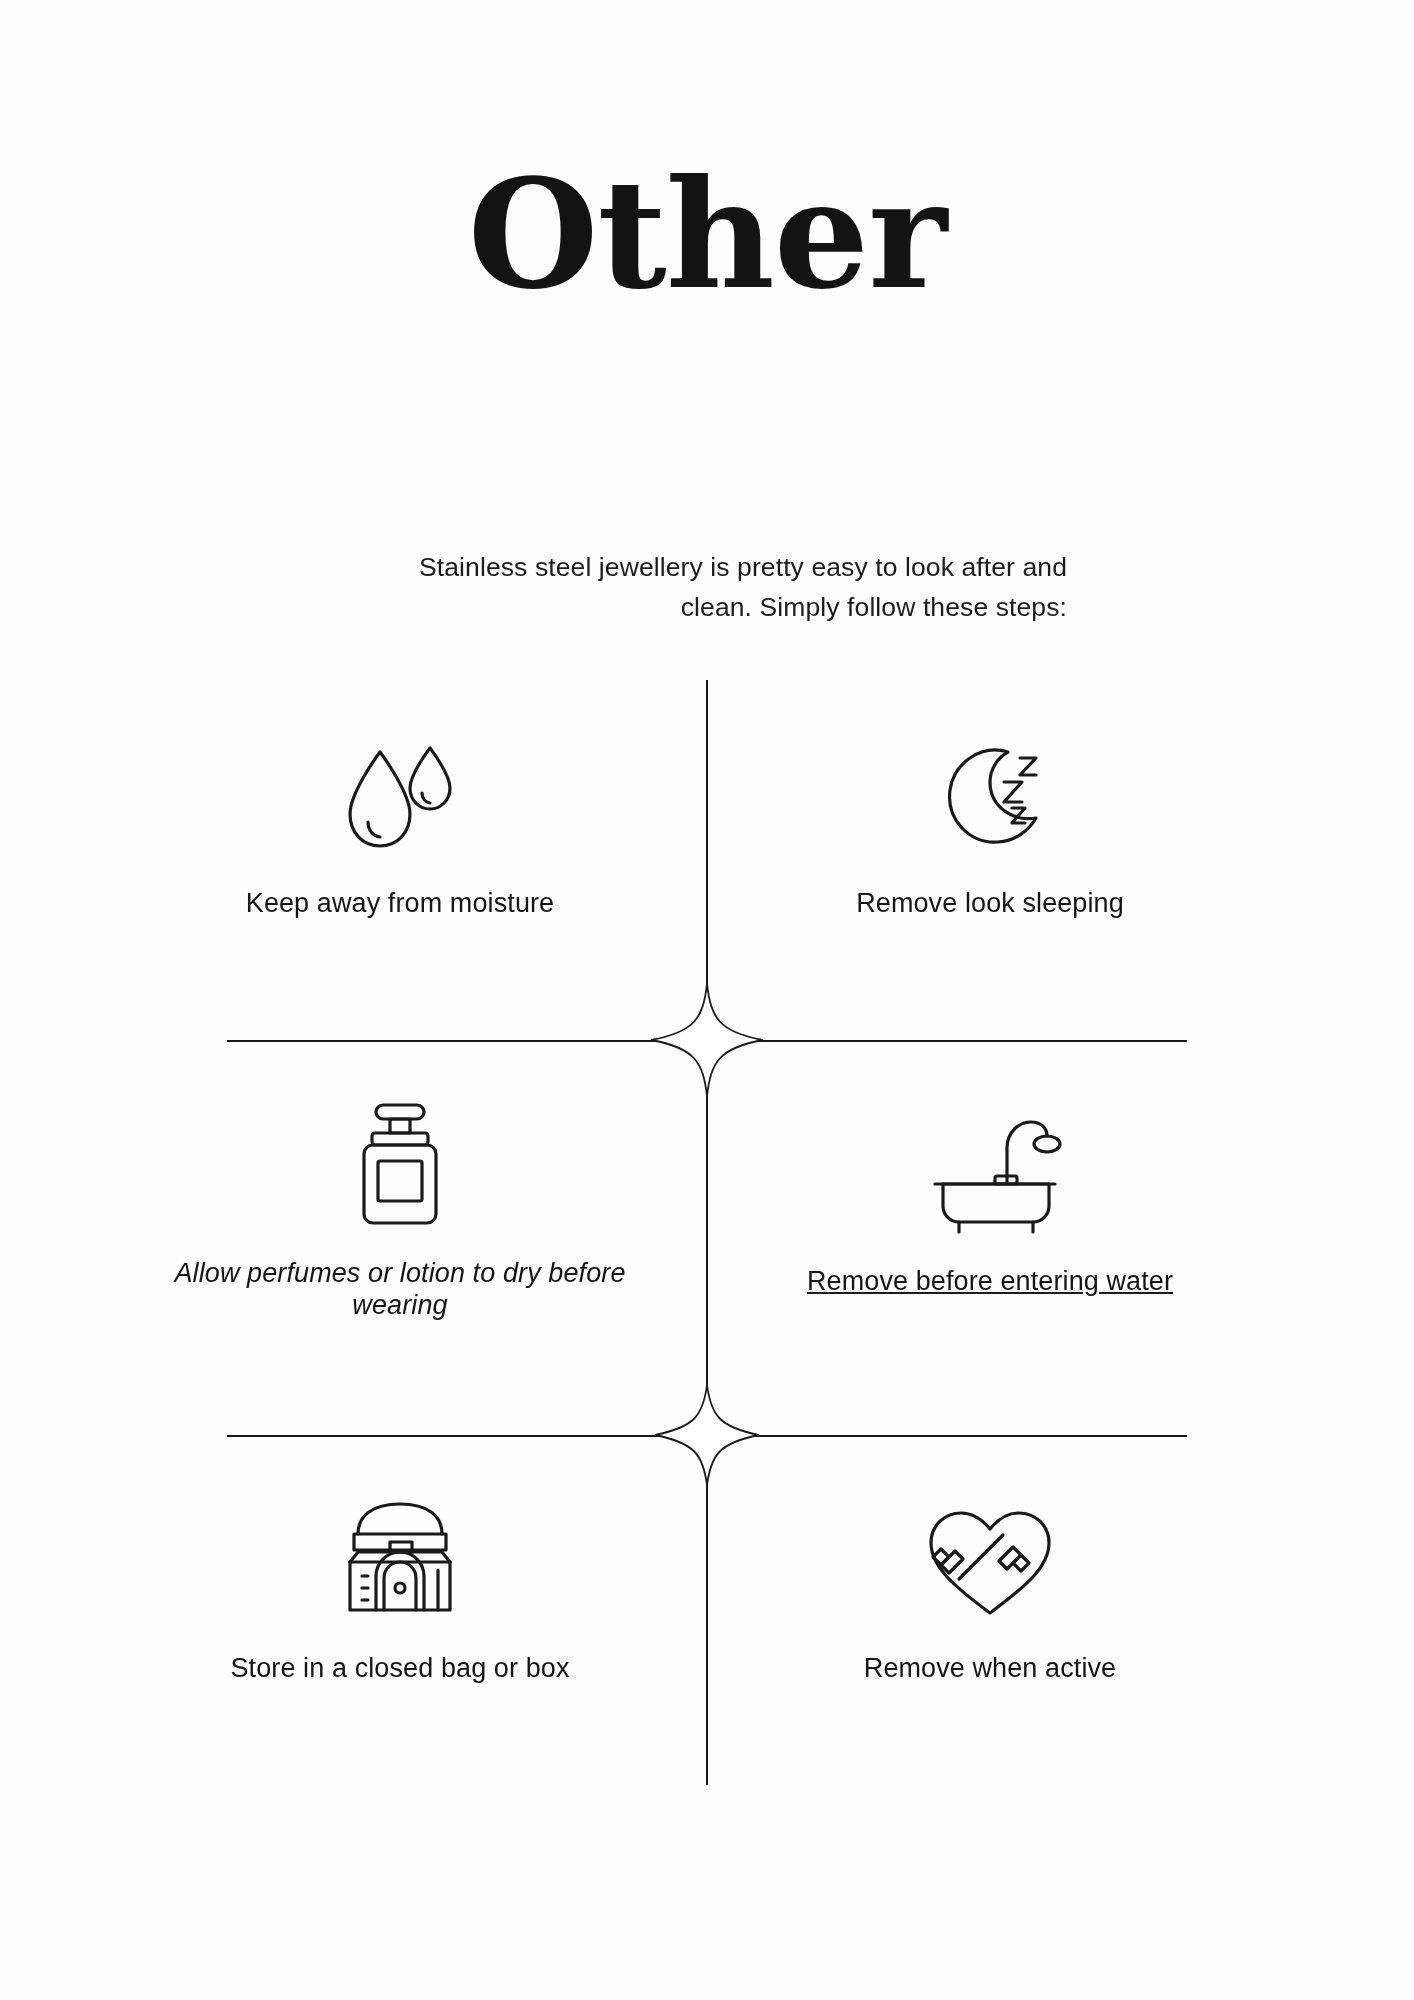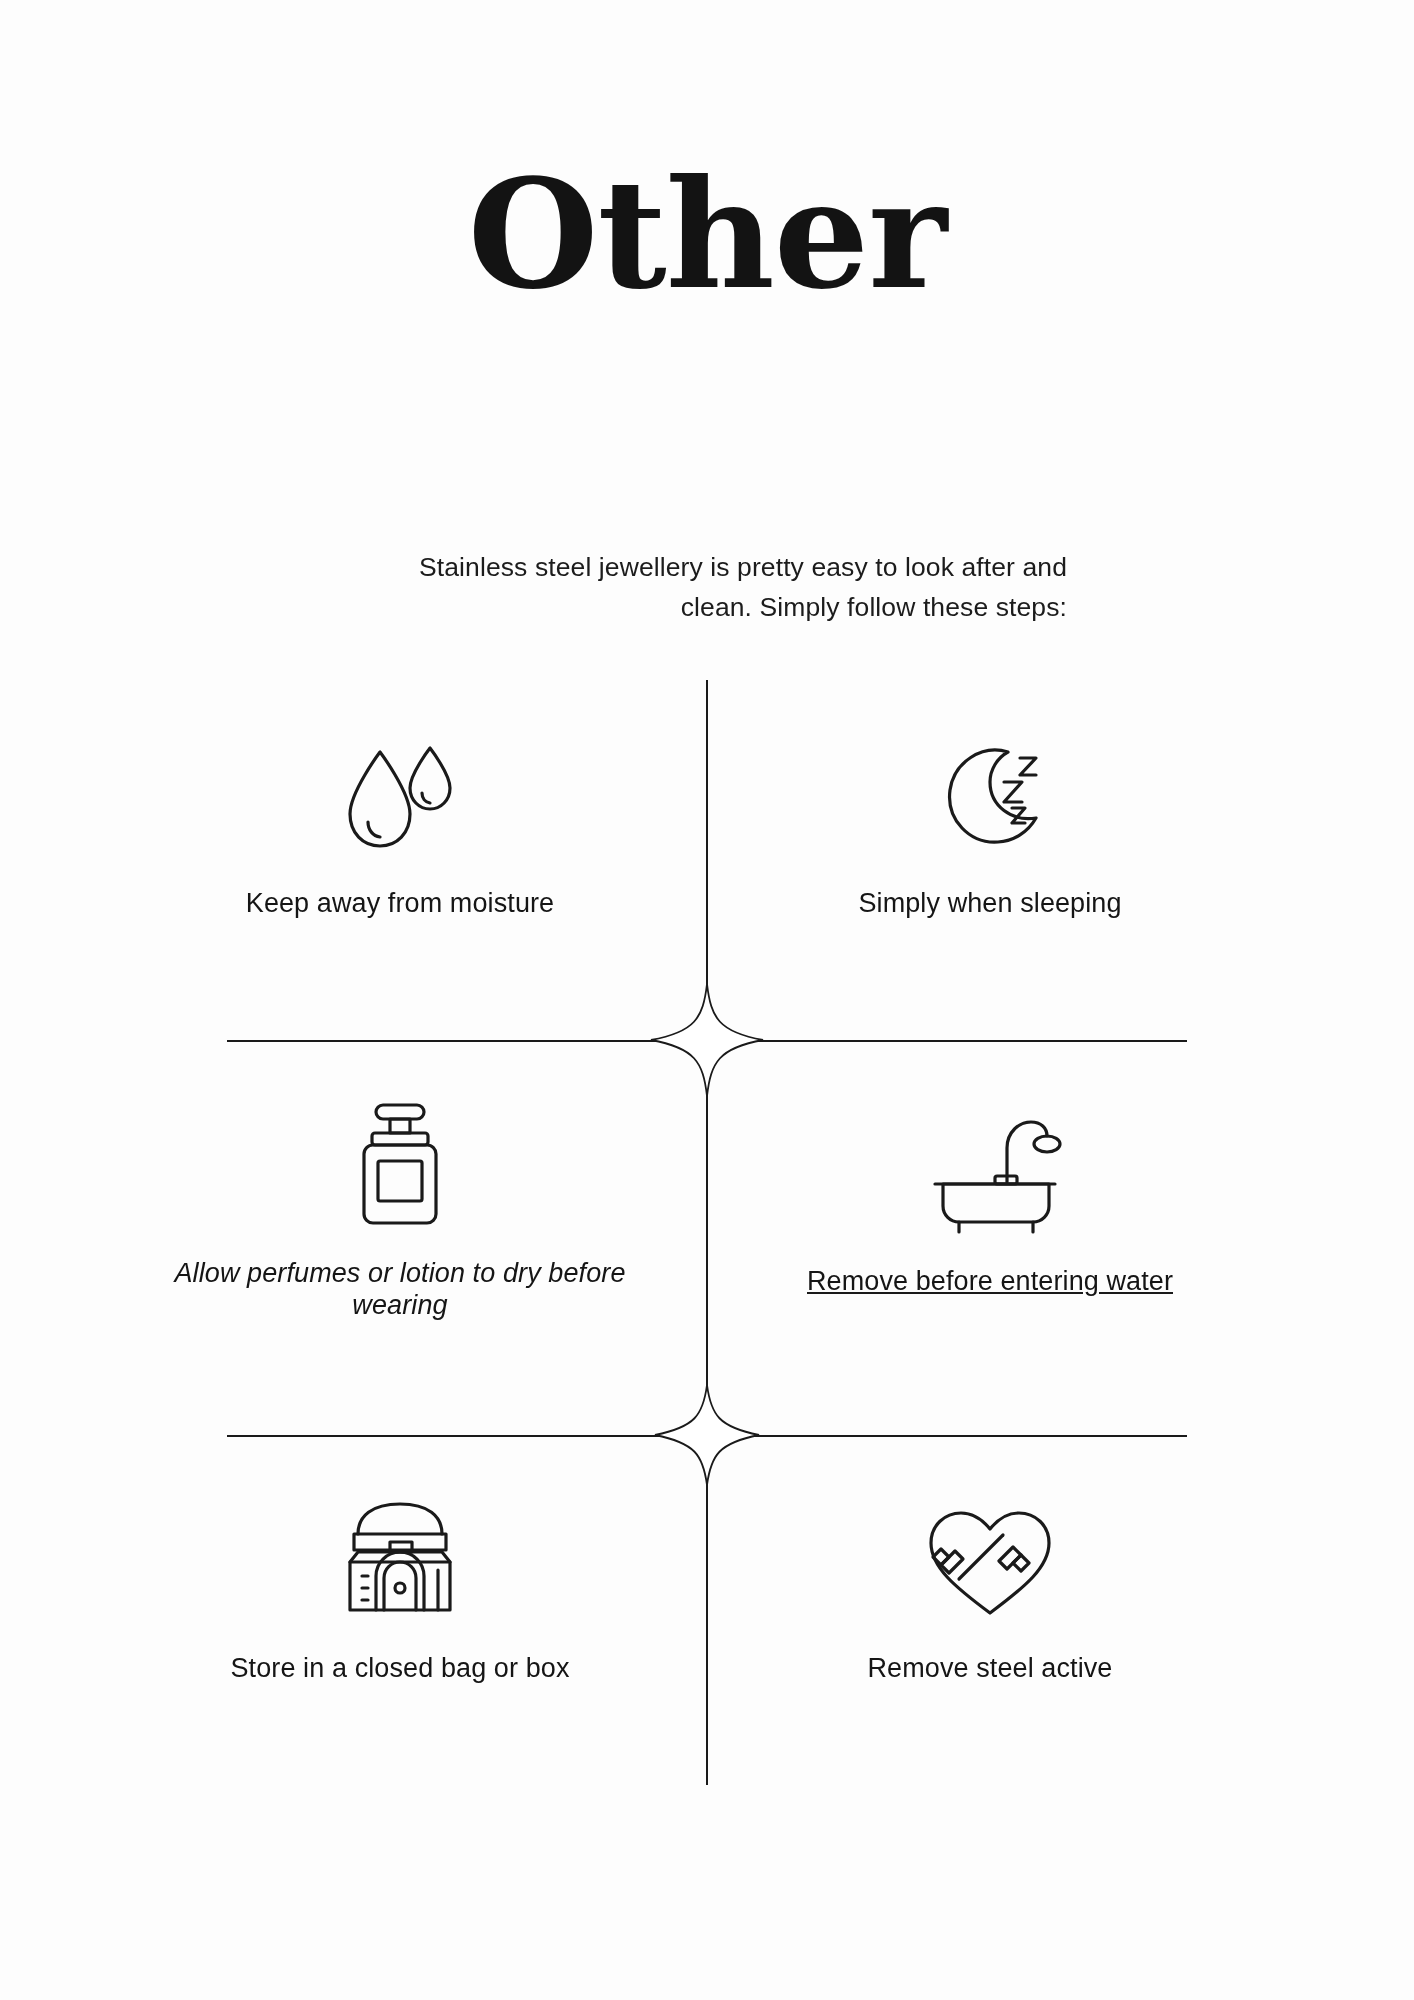--- a/index.html
+++ b/index.html
@@ -163,21 +163,21 @@
 
     <div class="cell c2">
       <div class="icon">
         <svg viewBox="0 0 140 130" width="140" height="130" fill="none" stroke="#1a1a1a" stroke-width="3.2" stroke-linecap="round" stroke-linejoin="round">
           <path d="M88 22 C62 14 34 32 30 60 C26 90 50 114 78 112 C94 111 108 102 116 88 C92 92 70 76 70 52 C70 40 77 28 88 22 Z"></path>
           <path d="M84 52 h18 l-18 20 h18"></path>
           <path d="M100 28 h16 l-16 17 h16"></path>
           <path d="M92 78 h13 l-13 15 h13"></path>
         </svg>
       </div>
-      <div class="caption">Simply when sleeping</div>
+      <div class="caption">Remove look sleeping</div>
     </div>
 
     <div class="cell c3">
       <div class="icon">
         <svg viewBox="0 0 140 140" width="140" height="140" fill="none" stroke="#1a1a1a" stroke-width="3.2" stroke-linecap="round" stroke-linejoin="round">
           <rect x="46" y="10" width="48" height="14" rx="7"></rect>
           <rect x="60" y="24" width="20" height="14"></rect>
           <rect x="42" y="38" width="56" height="12" rx="3"></rect>
           <rect x="34" y="50" width="72" height="78" rx="9"></rect>
           <rect x="48" y="66" width="44" height="40" rx="2"></rect>
@@ -223,17 +223,17 @@
       <div class="icon">
         <svg viewBox="0 0 150 130" width="150" height="130" fill="none" stroke="#1a1a1a" stroke-width="3.2" stroke-linecap="round" stroke-linejoin="round">
           <path d="M75 118 C40 92 16 72 16 48 C16 30 30 18 46 18 C57 18 67 24 75 34 C83 24 93 18 104 18 C120 18 134 30 134 48 C134 72 110 92 75 118 Z"></path>
           <path d="M44 84 l44 -44"></path>
           <path d="M34 78 l-8 -8 l14 -14 l8 8 Z"></path>
           <path d="M26 70 l-8 -8 l8 -8 l8 8 Z"></path>
           <path d="M98 52 l8 8 l-14 14 l-8 -8 Z"></path>
           <path d="M106 60 l8 8 l-8 8 l-8 -8 Z"></path>
         </svg>
       </div>
-      <div class="caption">Remove steel active</div>
+      <div class="caption">Remove when active</div>
     </div>
 
   </div>
 </div>
 
 </body></html>

